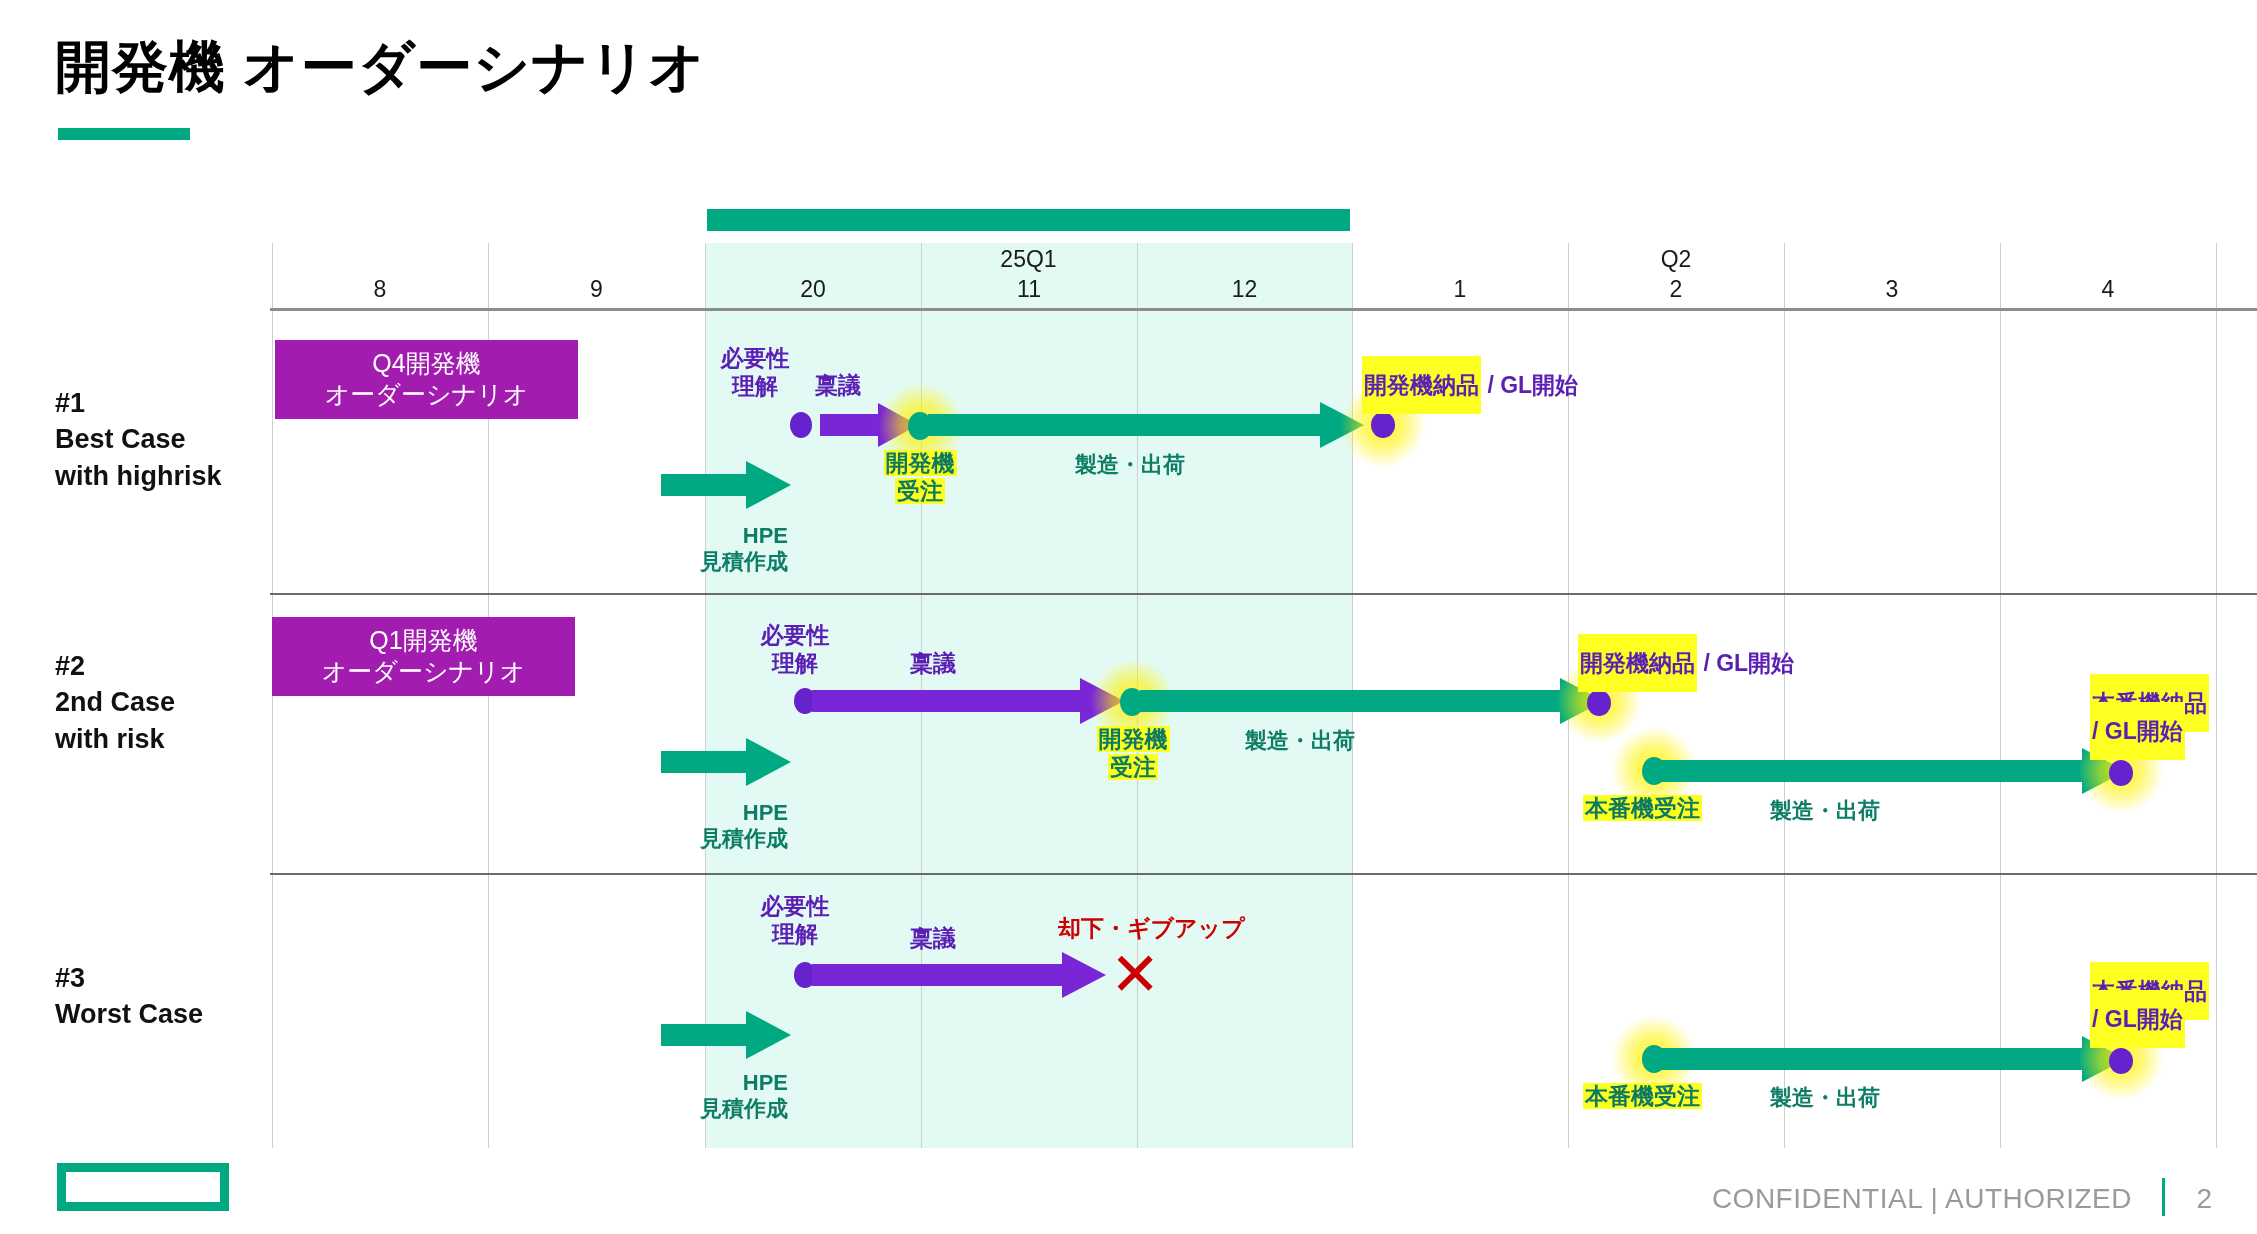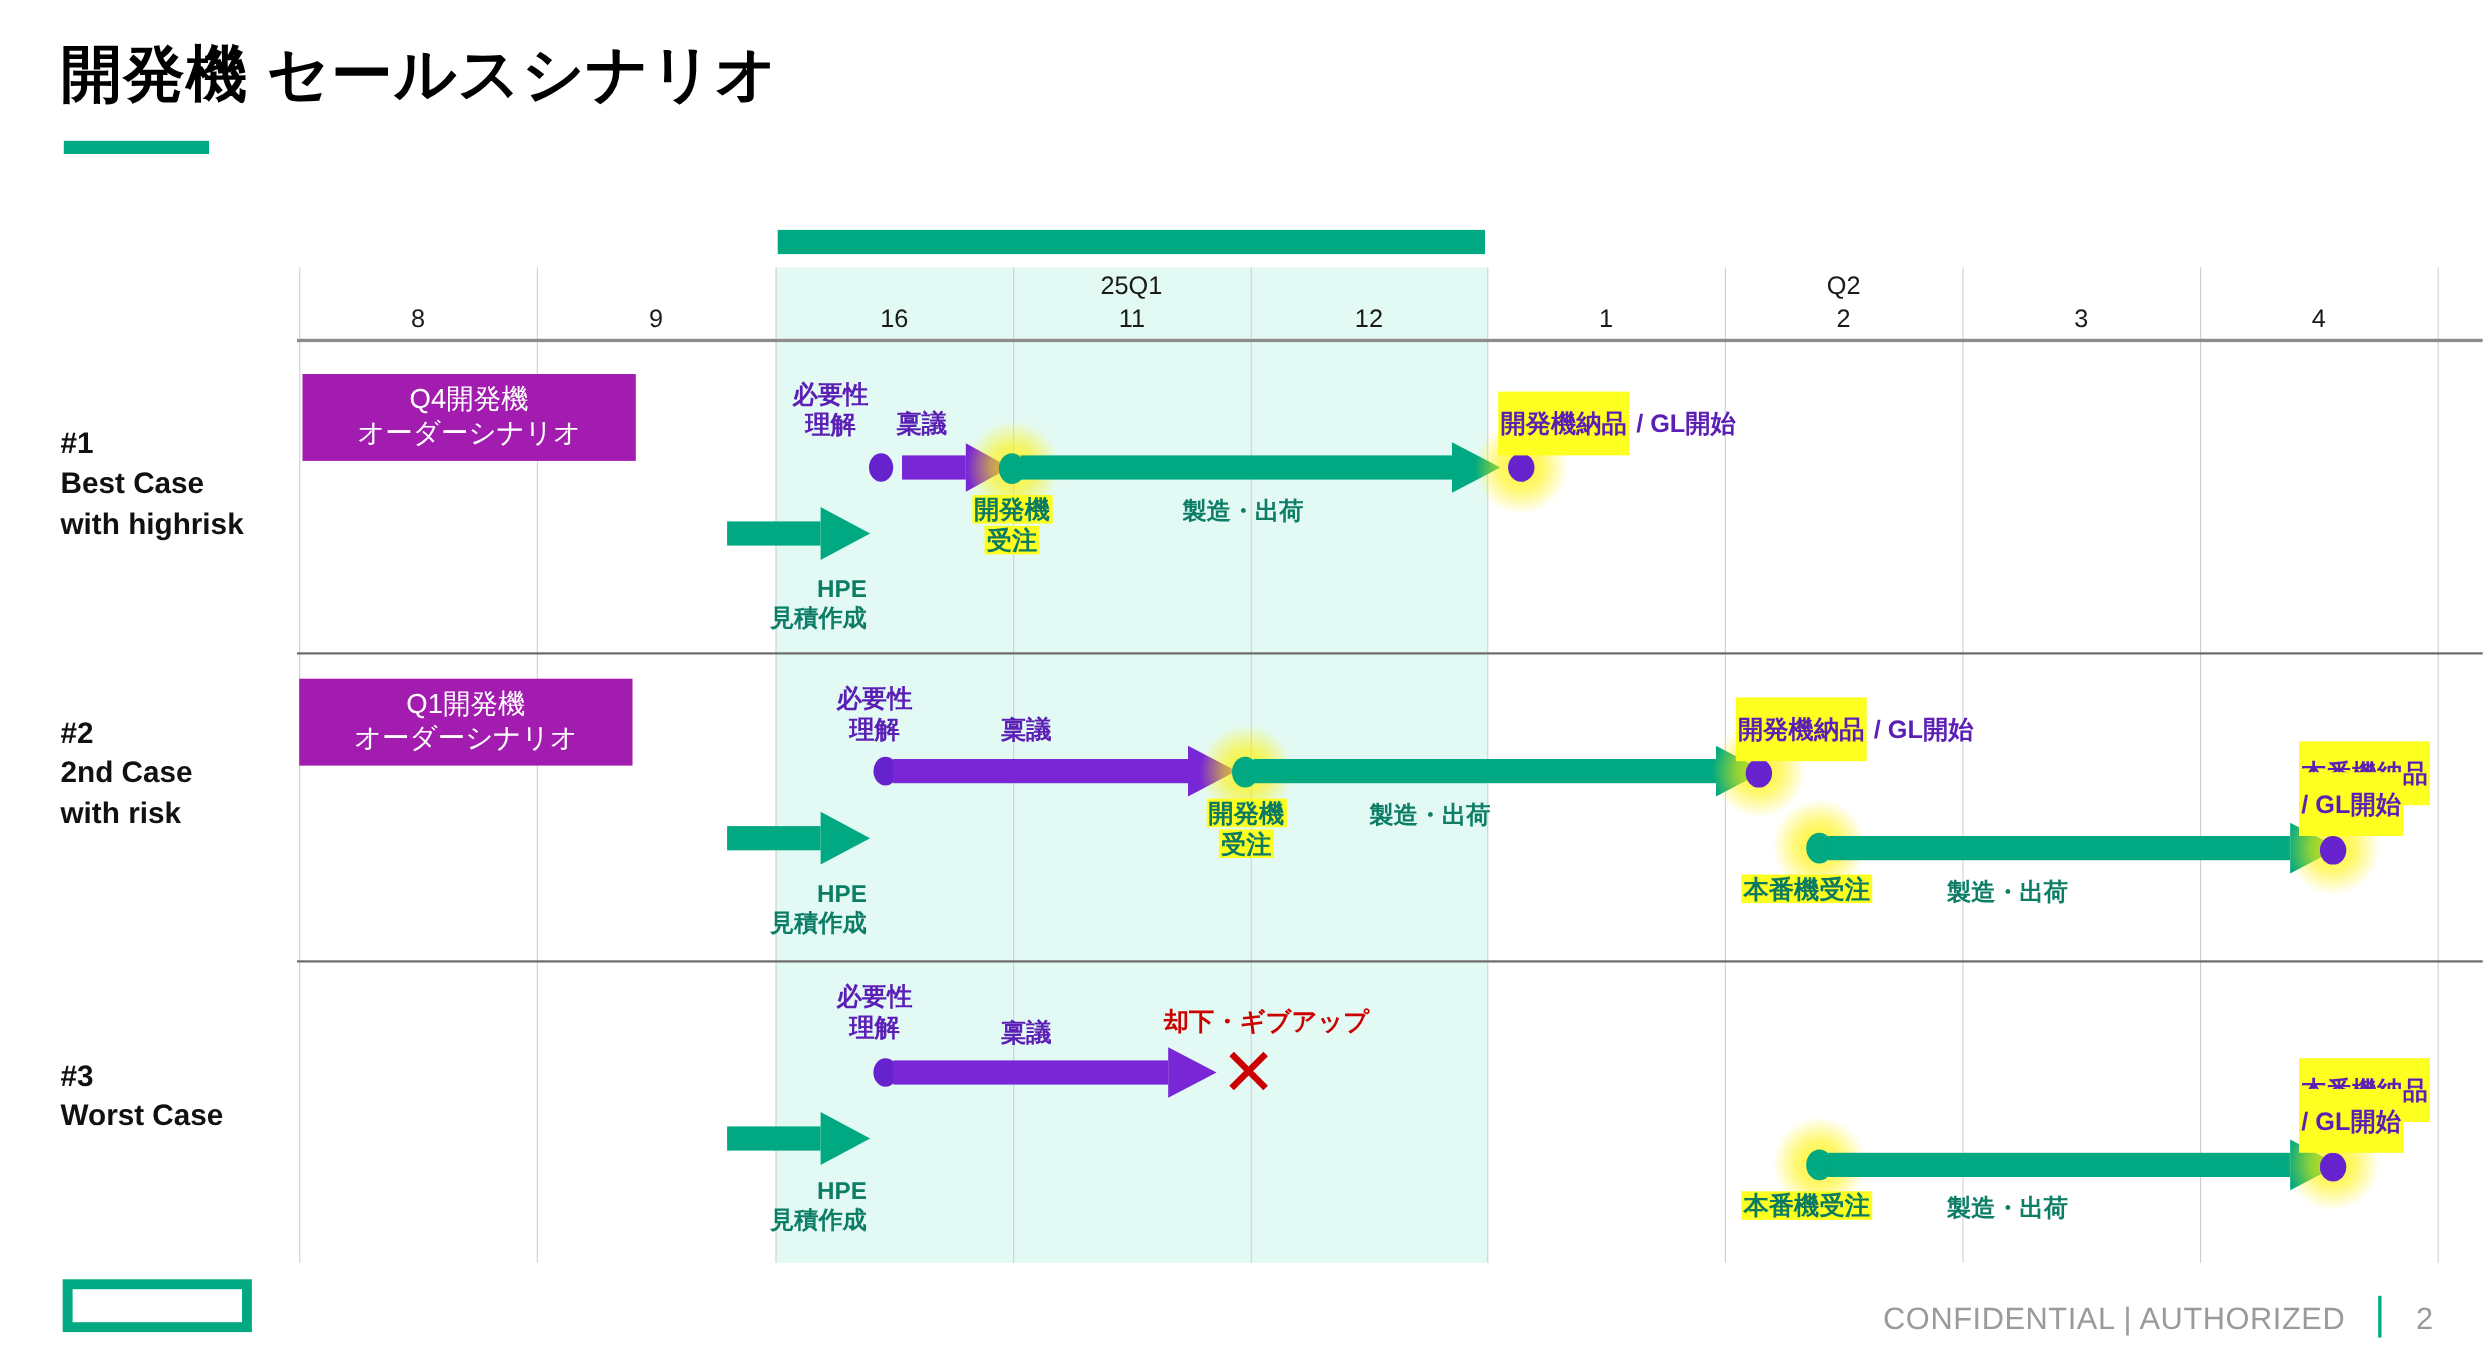--- a/index.html
+++ b/index.html
@@ -120,21 +120,21 @@
   }
   .footer-page{
     position:absolute;right:45px;top:1183px;font-size:28px;color:#9a9a9a;
   }
 </style>
 </head>
 <body>
 
 <div class="slide">
 
-  <div class="title">開発機 セールスシナリオ</div>
+  <div class="title">開発機 オーダーシナリオ</div>
   <div class="title-accent"></div>
 
   <div class="consult-bar"></div>
 
   <div class="grid">
     <div class="mint"></div>
 
     <div class="col-line" style="left:0px;"></div>
     <div class="col-line" style="left:216px;"></div>
     <div class="col-line" style="left:433px;"></div>
@@ -144,21 +144,21 @@
     <div class="col-line" style="left:1296px;"></div>
     <div class="col-line" style="left:1512px;"></div>
     <div class="col-line" style="left:1728px;"></div>
     <div class="col-line" style="left:1944px;"></div>
 
     <div class="q-label" style="left:433px;width:647px;">25Q1</div>
     <div class="q-label" style="left:1296px;width:216px;">Q2</div>
 
     <div class="m-label" style="left:0px;width:216px;">8</div>
     <div class="m-label" style="left:216px;width:217px;">9</div>
-    <div class="m-label" style="left:433px;width:216px;">16</div>
+    <div class="m-label" style="left:433px;width:216px;">20</div>
     <div class="m-label" style="left:649px;width:216px;">11</div>
     <div class="m-label" style="left:865px;width:215px;">12</div>
     <div class="m-label" style="left:1080px;width:216px;">1</div>
     <div class="m-label" style="left:1296px;width:216px;">2</div>
     <div class="m-label" style="left:1512px;width:216px;">3</div>
     <div class="m-label" style="left:1728px;width:216px;">4</div>
 
     <div class="axis-line"></div>
     <div class="row-line" style="top:350px;"></div>
     <div class="row-line" style="top:630px;"></div>

